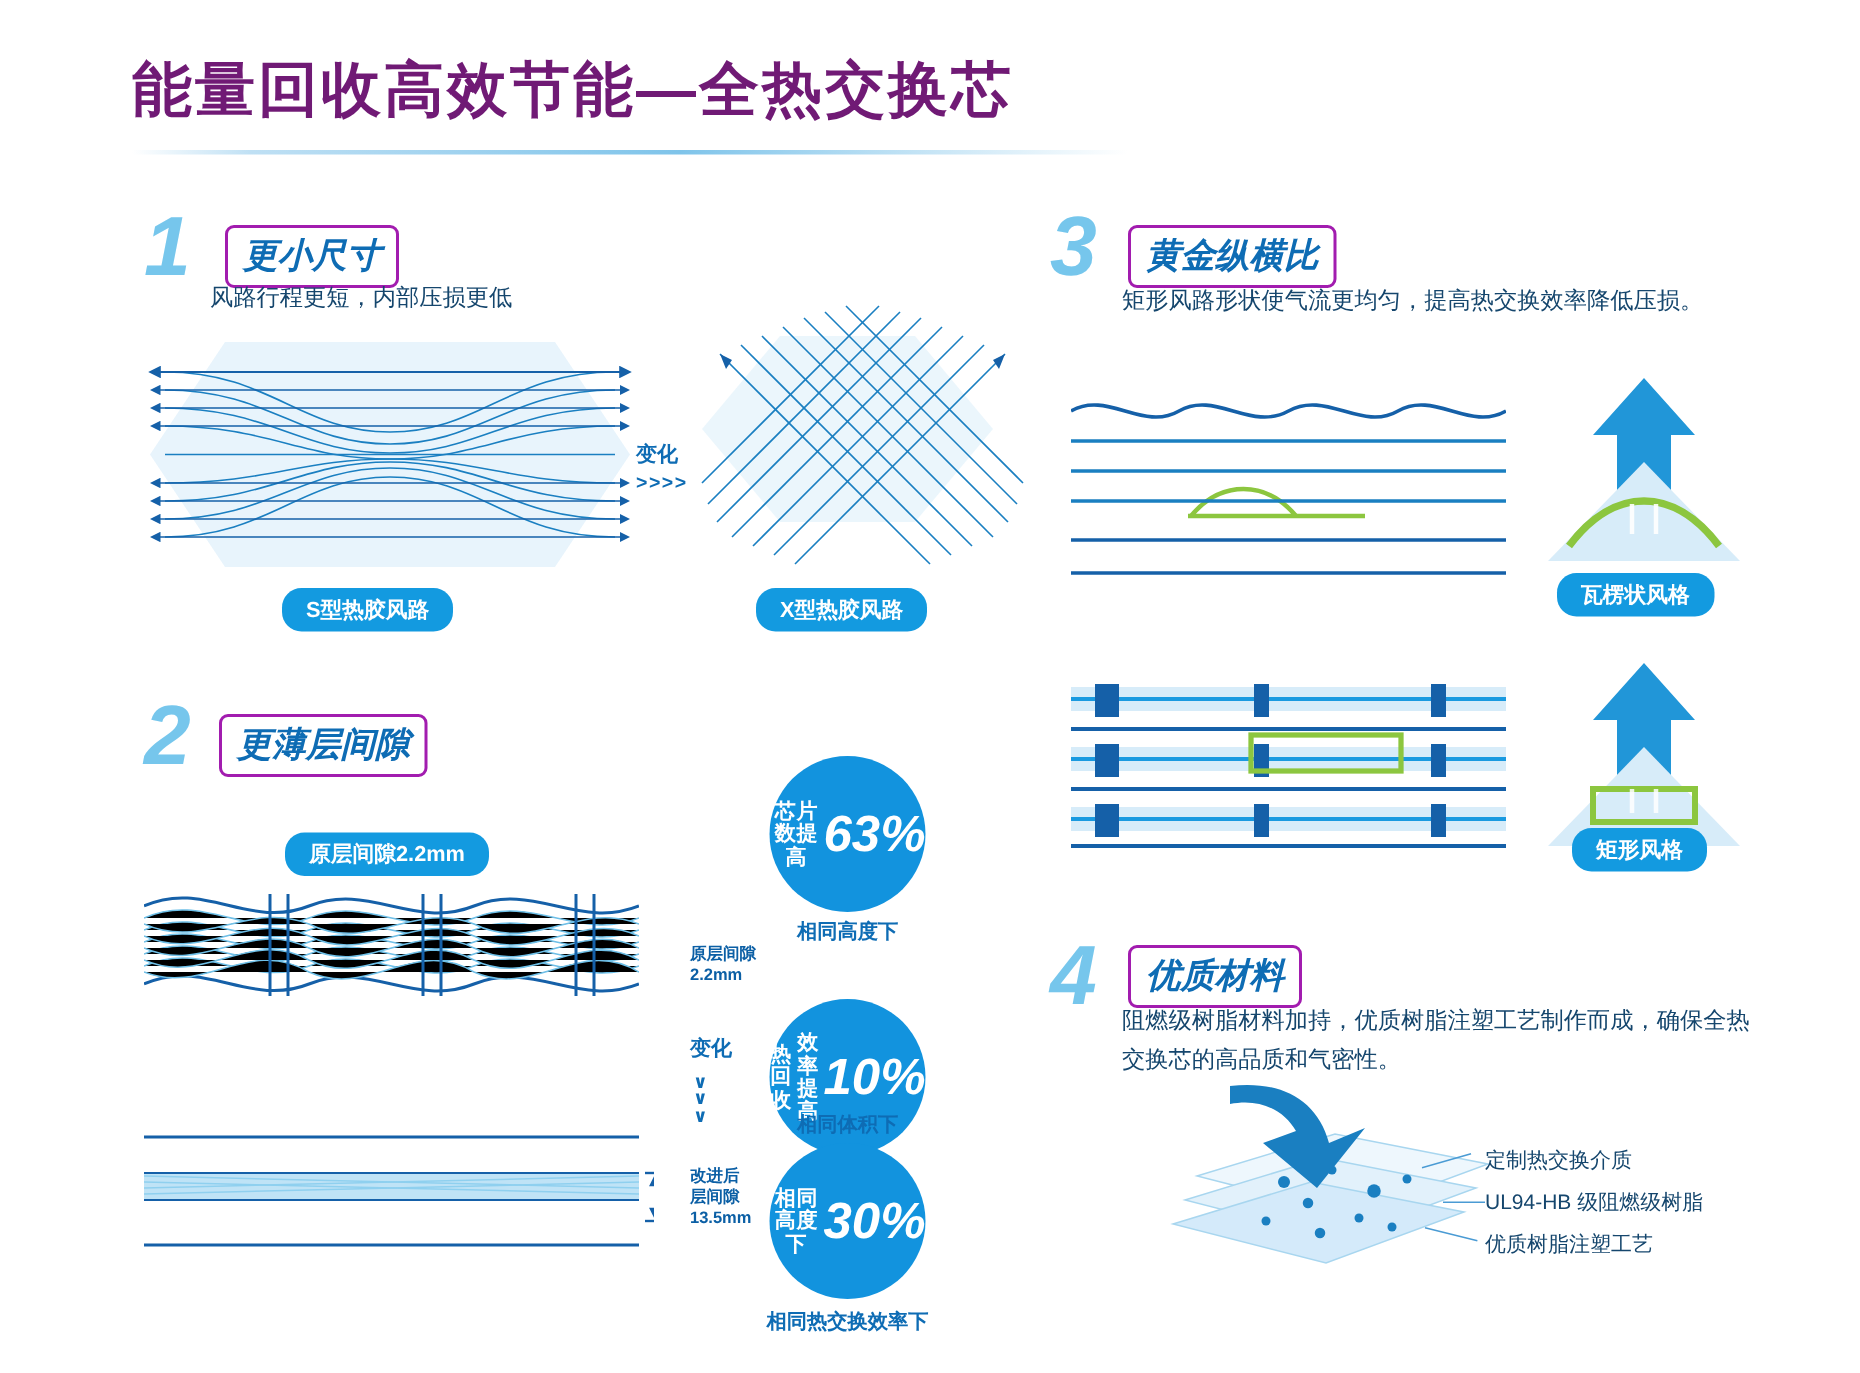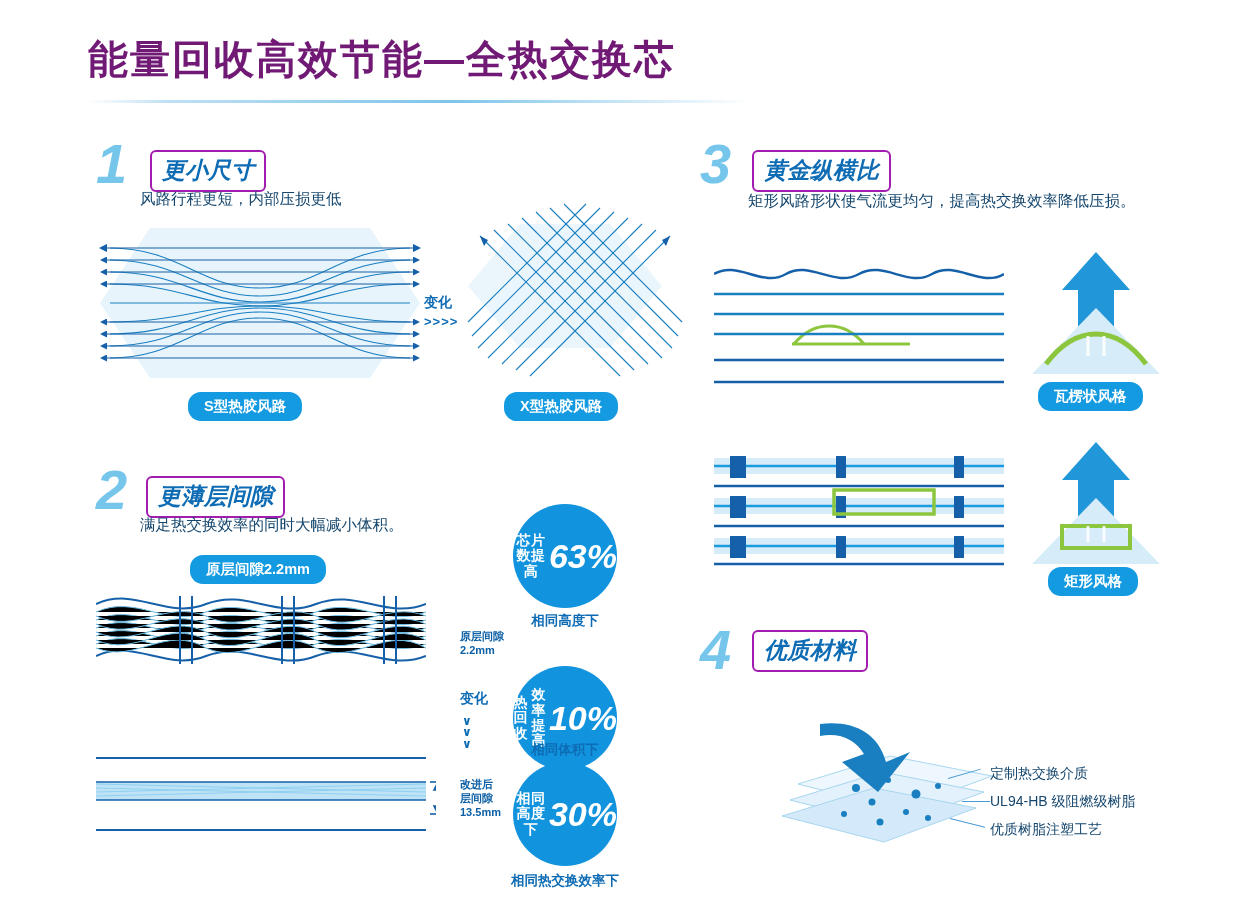--- a/index.html
+++ b/index.html
@@ -156,21 +156,20 @@
       <g fill="#1560a8">
         <polygon points="20,40 28,44 24,50"></polygon>
           <polygon points="210,40 202,44 206,50"></polygon>
       </g>
     </svg>
   </div>
   <div class="pill" style="left:504px; top:392px;">X型热胶风路</div>
 
   <div class="step-num" style="left:96px; top:462px;">2</div>
   <div class="chip" style="left:146px; top:476px;">更薄层间隙</div>
-  <div class="body-text" style="left:140px; top:512px; width:400px;">满足热交换效率的同时大幅减小体积。</div>
 
   <div class="pill" style="left:190px; top:555px;">原层间隙2.2mm</div>
 
   <div class="abs" style="left:96px; top:590px;">
     <svg width="330" height="80" viewBox="0 0 330 80">
       <path d="M0,14 C40,-4 70,30 110,14 C150,-2 180,30 220,14 C260,-2 290,30 330,14" fill="none" stroke="#1560a8" stroke-width="2"></path>
       <path d="M0,66 C40,48 70,82 110,66 C150,50 180,82 220,66 C260,50 290,82 330,66" fill="none" stroke="#1560a8" stroke-width="2"></path>
       <g stroke="#6fc0e8" stroke-width="1">
         <path d="M0,22 C40,4 70,38 110,22 C150,6 180,38 220,22 C260,6 290,38 330,22"></path>
         <path d="M0,30 C40,12 70,46 110,30 C150,14 180,46 220,30 C260,14 290,46 330,30"></path>
@@ -320,24 +319,25 @@
     <svg width="140" height="130" viewBox="0 0 140 130">
       <polygon points="70,0 104,38 88,38 88,112 52,112 52,38 36,38" fill="#2196d8"></polygon>
       <polygon points="70,56 134,122 6,122" fill="#d7ecf9"></polygon>
       <rect x="36" y="84" width="68" height="22" fill="none" stroke="#8cc63f" stroke-width="4"></rect>
       <g stroke="#ffffff" stroke-width="3" opacity=".85">
         <line x1="62" y1="100" x2="62" y2="84"></line>
         <line x1="78" y1="100" x2="78" y2="84"></line>
       </g>
     </svg>
   </div>
-  <div class="pill" style="left:1048px; top:567px;">矩形风格</div>
+  <div class="pill" style="left:1048px; top:552px;">矩形风格</div>
 
   <div class="step-num" style="left:700px; top:622px;">4</div>
   <div class="chip" style="left:752px; top:630px;">优质材料</div>
+  <div class="body-text" style="left:748px; top:668px; width:424px;">阻燃级树脂材料加持，优质树脂注塑工艺制作而成，确保全热交换芯的高品质和气密性。</div>
 
   <div class="abs" style="left:760px; top:718px;">
     <svg width="260" height="140" viewBox="0 0 260 140">
       <polygon points="38,66 130,38 232,58 140,92" fill="#eef7fd" stroke="#a8d6ef" stroke-width="1"></polygon>
       <polygon points="30,82 122,54 224,74 132,108" fill="#e2f1fb" stroke="#a8d6ef" stroke-width="1"></polygon>
       <polygon points="22,98 114,70 216,90 124,124" fill="#d4eafa" stroke="#a8d6ef" stroke-width="1"></polygon>
       <g fill="#1a7fc1">
         <circle cx="96" cy="70" r="4"></circle>
           <circle cx="128" cy="62" r="3"></circle>
         <circle cx="156" cy="76" r="4.5"></circle>

